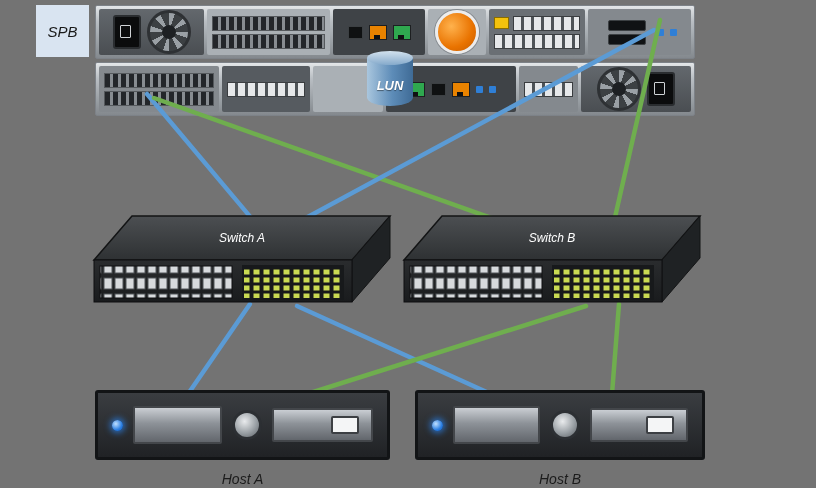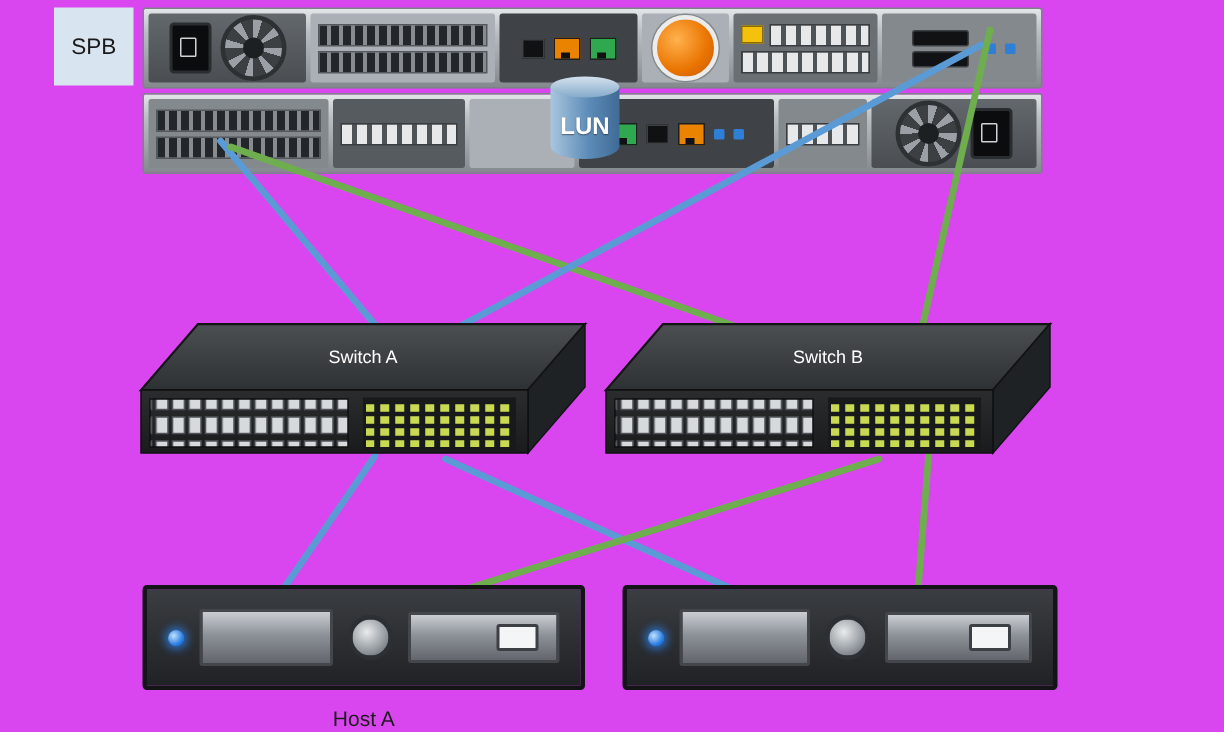--- a/index.html
+++ b/index.html
@@ -1,17 +1,17 @@
 <!DOCTYPE html>
 <html><head>
 <meta charset="utf-8">
 <style>
   html,body{margin:0;padding:0;background:#fff;}
-  .stage{position:relative;width:816px;height:488px;background:#d946ef;overflow:hidden;
-         font-family:"Liberation Sans",sans-serif;}
+  .stage{position:relative;width:816px;height:488px;background:#737373;overflow:hidden;
+         font-family:"Liberation Sans",sans-serif;font-style:italic;}
 
   
   .sp-tag{position:absolute;left:36px;width:53px;height:52px;background:#d9e4f1;
           color:#1a1a1a;display:flex;align-items:center;justify-content:center;
           font-size:15px;z-index:1;}
   .sp-tag.spb{top:5px;}
   .sp-tag.spa{top:60px;}
 
   
   .array{position:absolute;left:95px;top:5px;width:600px;z-index:1;display:flex;
@@ -52,21 +52,21 @@
          box-shadow:0 0 0 1px #84898e;}
   .chip{width:13px;height:10px;background:#f4c20d;border:1px solid #8a6d00;display:inline-block;}
 
   
   .lun{position:absolute;left:272px;top:53px;width:46px;height:48px;
        background:linear-gradient(90deg,#a9c6de,#5d8cb8 55%,#3f6b96);
        border-radius:0 0 50% 50% / 0 0 18% 18%;z-index:2;
        display:flex;align-items:center;justify-content:center;}
   .lun::before{content:"";position:absolute;top:-7px;left:0;width:46px;height:14px;border-radius:50%;
        background:linear-gradient(180deg,#d3e2ee,#85aacb);}
-  .lun span{position:relative;color:#ffffff;font-size:16px;font-weight:bold;
+  .lun span{position:relative;color:#ffffff;font-size:13px;font-weight:bold;
        text-shadow:0 1px 1px rgba(0,0,0,.45);margin-top:6px;}
 
   
   .lines{position:absolute;left:0;top:0;width:816px;height:488px;z-index:2;pointer-events:none;}
 
   
   .switch{position:absolute;top:212px;z-index:3;}
 
   
   .host{position:absolute;top:390px;height:70px;box-sizing:border-box;z-index:3;
@@ -225,13 +225,14 @@
   <div class="host" style="left:415px;width:290px">
     <span class="led"></span>
     <div class="panel"></div>
     <span class="knob"></span>
     <div class="panel right">
       <span class="slot"></span>
     </div>
   </div>
 
   <div class="host-label" style="left:95px;width:295px">Host A</div>
+  <div class="host-label" style="left:415px;width:290px">Host B</div>
 </div>
 
 </body></html>

